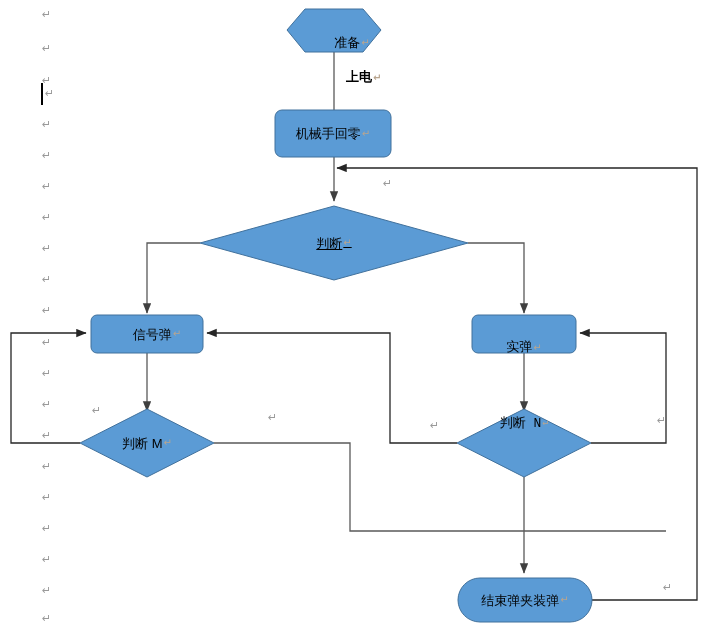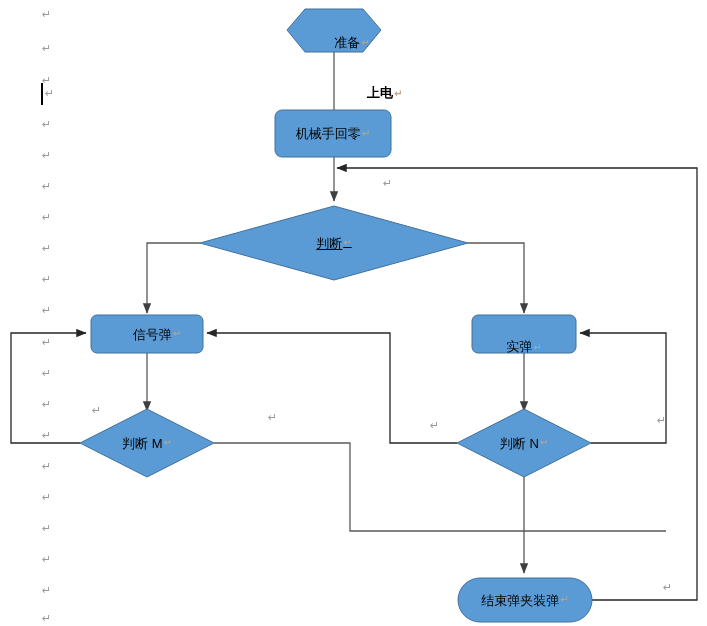--- a/index.html
+++ b/index.html
@@ -109,31 +109,31 @@
   <div class="nodelabel" style="left:472px;top:315px;width:104px;height:38px;align-items:flex-end;">
     <span>实弹</span>
       <span class="pmark">↵</span>
   </div>
 
   <div class="nodelabel" style="left:90px;top:425px;width:114px;height:36px;">
     <span>判断 M</span>
       <span class="pmark">↵</span>
   </div>
 
-  <div class="nodelabel" style="left:467px;top:425px;width:114px;height:36px;">
+  <div class="nodelabel" style="left:467px;top:405px;width:114px;height:36px;font-family:Liberation Mono, monospace;">
     <span>判断 N</span>
       <span class="pmark">↵</span>
   </div>
 
   <div class="nodelabel" style="left:458px;top:578px;width:134px;height:44px;align-items:center;">
     <span>结束弹夹装弹</span>
       <span class="pmark">↵</span>
   </div>
 
-  <div class="edgelabel" style="left:346px;top:86px;margin-left:21px;">
+  <div class="edgelabel" style="left:346px;top:70px;">
     <span>上电</span><span class="pmark">↵</span>
   </div>
 
   <div>
     <span class="pilcrow" style="left:42px;top:9px;">↵</span>
     <span class="pilcrow" style="left:42px;top:43px;">↵</span>
     <span class="pilcrow" style="left:42px;top:75px;">↵</span>
     <span class="pilcrow" style="left:45px;top:88px;">↵</span>
     <span class="pilcrow" style="left:42px;top:119px;">↵</span>
     <span class="pilcrow" style="left:42px;top:150px;">↵</span>

